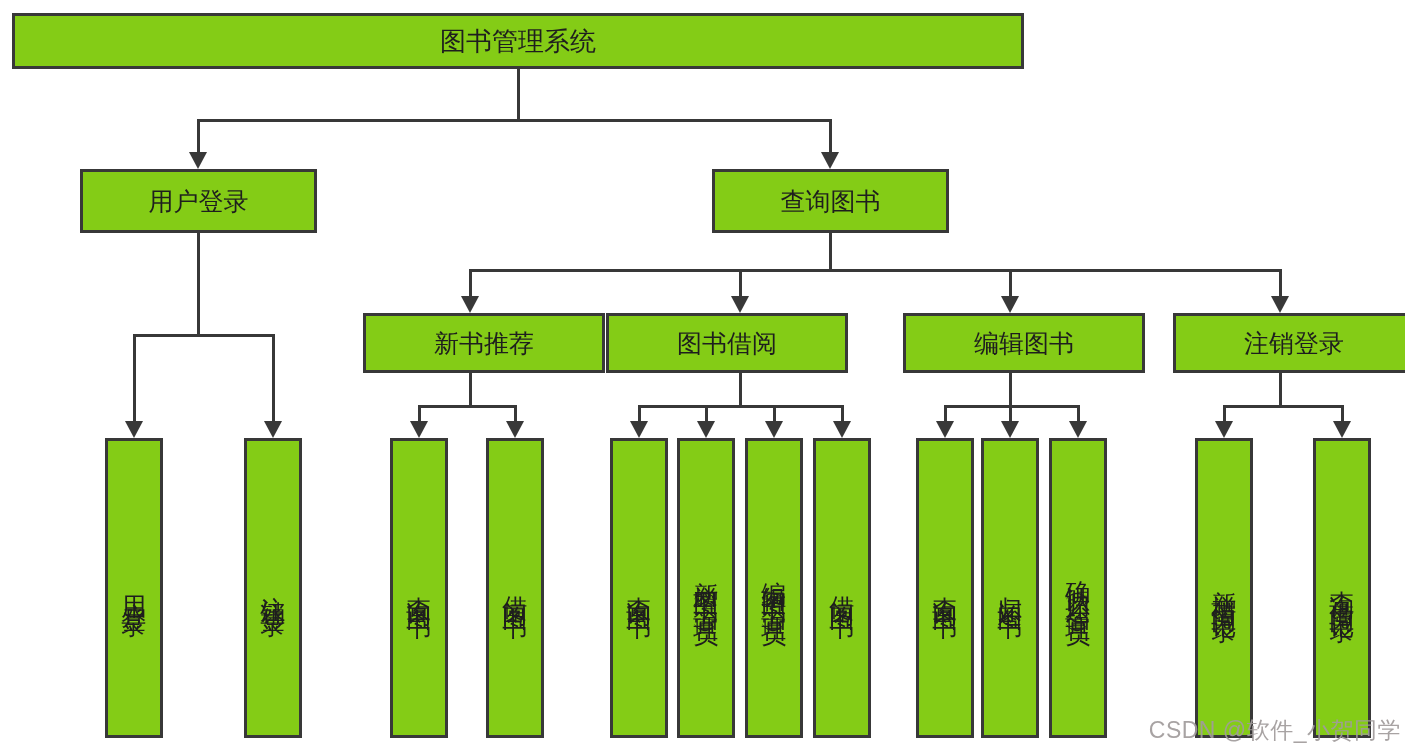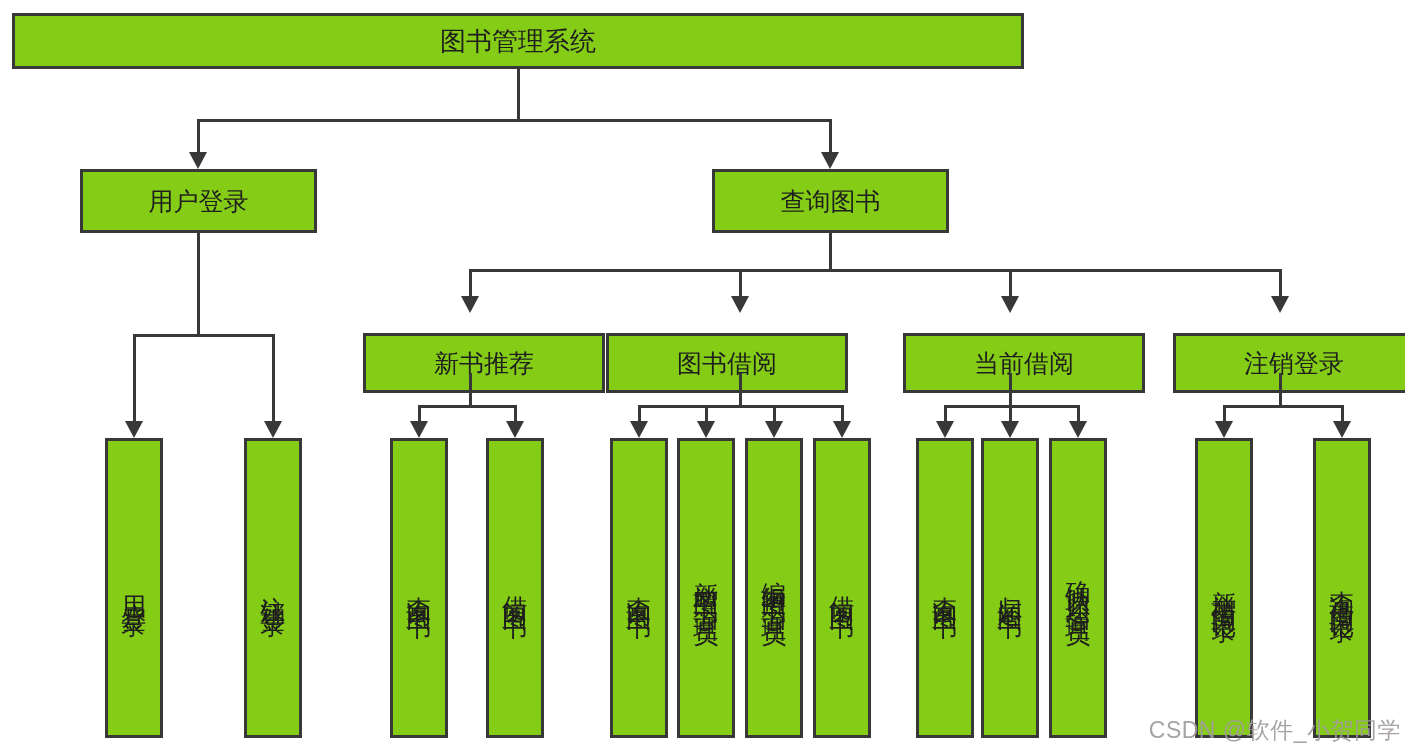--- a/index.html
+++ b/index.html
@@ -10,21 +10,21 @@
     overflow:hidden;
   }
   
   .node {
     position:absolute; border:3px solid #383838; background:#84cc16;
     display:flex; align-items:center; justify-content:center;
     color:#1e1e1e; white-space:nowrap;
   }
   .root  { left:12px;  top:13px;  width:1012px; height:56px; font-size:26px; }
   .lvl2  { top:169px; width:237px; height:64px; font-size:25px; }
-  .lvl3  { top:313px; width:242px; height:60px; font-size:25px;margin-top:20px; }
+  .lvl3  { top:313px; width:242px; height:60px; font-size:25px; }
   .leaf  { top:438px; width:58px;  height:300px; }
   .vtext {
     writing-mode:vertical-rl; text-orientation:mixed;
     font-size:25px; letter-spacing:6px; line-height:1.05; color:#1e1e1e;
   }
   
   .vl { position:absolute; width:3px;  background:#383838; }
   .hl { position:absolute; height:3px; background:#383838; }
   .arr {
     position:absolute; width:0; height:0;
@@ -53,21 +53,21 @@
     <span>查询图书</span>
   </div>
 
   <div class="node lvl3" style="left:363px">
     <span>新书推荐</span>
   </div>
   <div class="node lvl3" style="left:606px">
     <span>图书借阅</span>
   </div>
   <div class="node lvl3" style="left:903px">
-    <span>当前借阅</span>
+    <span>编辑图书</span>
   </div>
   <div class="node lvl3" style="left:1173px">
     <span>注销登录</span>
   </div>
 
   <div class="node leaf" style="left:105px">
     <span class="vtext">用户登录</span>
   </div>
   <div class="node leaf" style="left:244px">
     <span class="vtext">注销登录</span>

